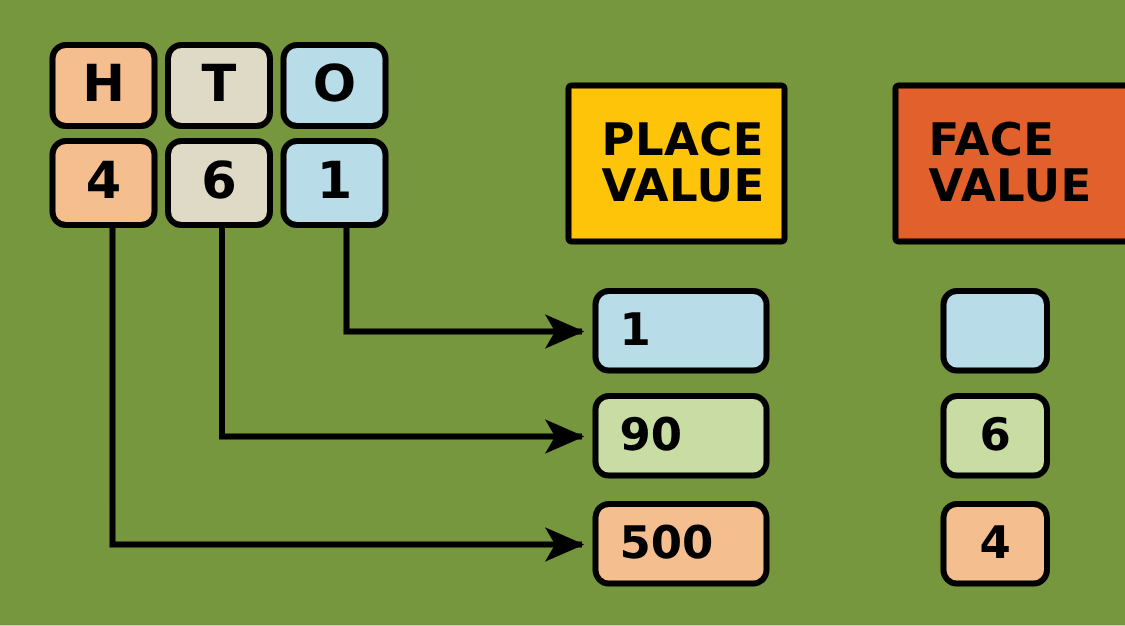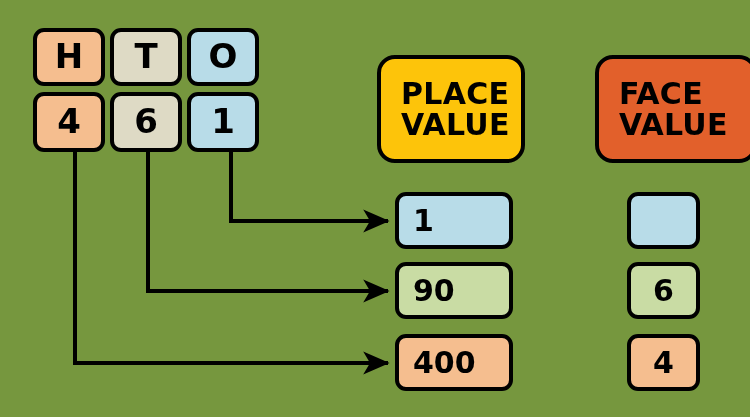--- a/index.html
+++ b/index.html
@@ -39,21 +39,21 @@
   .cell {
     justify-content: center;
     font-size: 34px;
     border-radius: 11px;
   }
   
   .banner {
     justify-content: flex-start;
     padding-left: 20px;
     font-size: 30px;
-    border-radius: 18px;
+    border-radius: 4px;
     letter-spacing: 0.3px;
   }
   
   .pv {
     justify-content: flex-start;
     padding-left: 14px;
     font-size: 30px;
     border-radius: 11px;
   }
   
@@ -108,21 +108,21 @@
 VALUE</span>
   </div>
 
   <div class="box pv" style="left:395px; top:192px; width:118px; height:57px; background:#B8DCE8;">
     <span>1</span>
   </div>
   <div class="box pv" style="left:395px; top:262px; width:118px; height:57px; background:#C9DCA4;">
     <span>90</span>
   </div>
   <div class="box pv" style="left:395px; top:334px; width:118px; height:57px; background:#F5BE8F;">
-    <span>400</span>
+    <span>500</span>
   </div>
 
   <div class="box fv" style="left:627px; top:192px; width:73px; height:57px; background:#B8DCE8;">
     <span></span>
   </div>
   <div class="box fv" style="left:627px; top:262px; width:73px; height:57px; background:#C9DCA4;">
     <span>6</span>
   </div>
   <div class="box fv" style="left:627px; top:334px; width:73px; height:57px; background:#F5BE8F;">
     <span>4</span>

